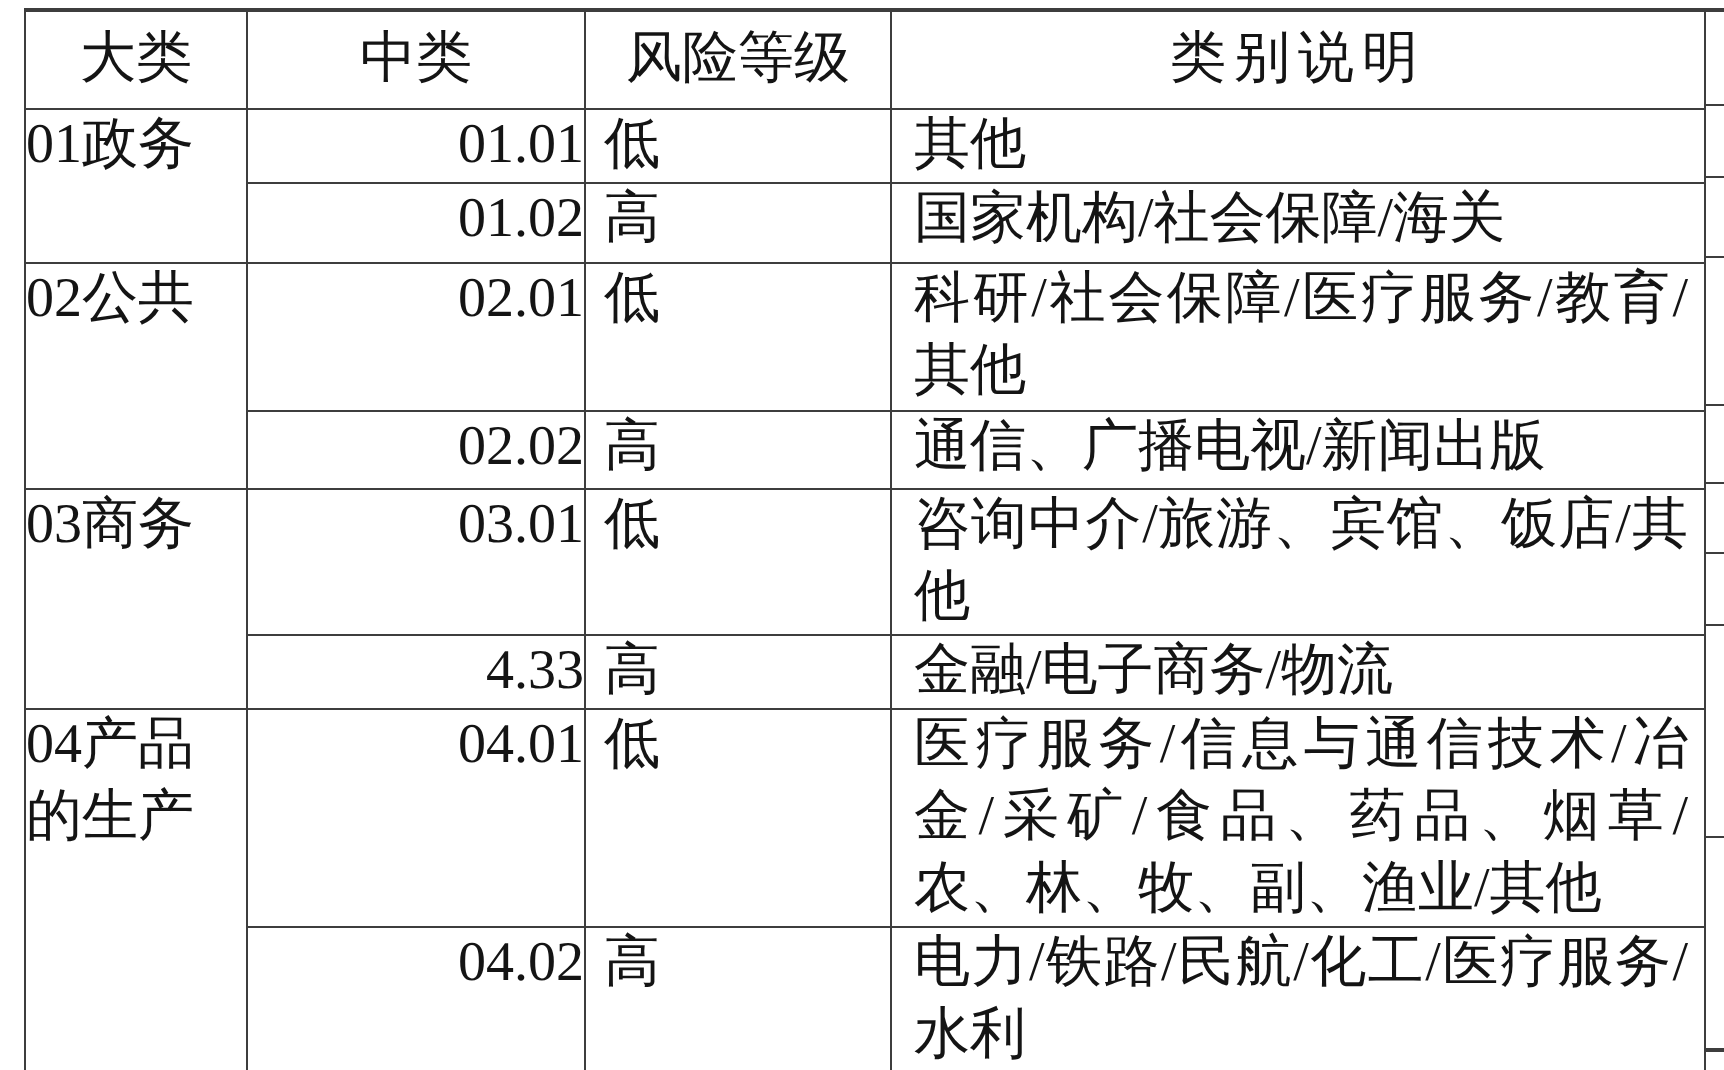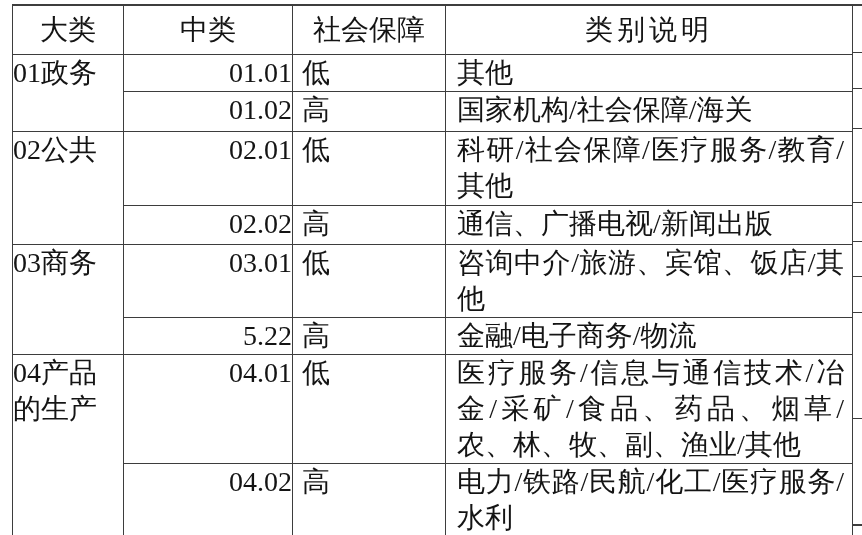--- a/index.html
+++ b/index.html
@@ -63,21 +63,21 @@
     <colgroup>
       <col class="c-major">
         <col class="c-mid">
         <col class="c-risk">
         <col class="c-desc">
     </colgroup>
     <tbody>
         <tr>
       <th>大类</th>
       <th>中类</th>
-      <th>社会保障</th>
+      <th>风险等级</th>
       <th class="h-desc">类别说明</th>
     </tr>
 
     <tr class="rh36">
       <td class="major" rowspan="2">01政务</td>
       <td class="mid">01.01</td>
       <td class="risk">低</td>
       <td class="desc">其他</td>
     </tr>
     <tr class="rh40">
@@ -98,21 +98,21 @@
       <td class="desc">通信、广播电视/新闻出版</td>
     </tr>
 
     <tr class="rh35">
       <td class="major" rowspan="2">03商务</td>
       <td class="mid">03.01</td>
       <td class="risk">低</td>
       <td class="desc">咨询中介/旅游、宾馆、饭店/其他</td>
     </tr>
     <tr class="rh36">
-      <td class="mid">5.22</td>
+      <td class="mid">4.33</td>
       <td class="risk">高</td>
       <td class="desc">金融/电子商务/物流</td>
     </tr>
 
     <tr class="rh106">
       <td class="major" rowspan="2">04产品的生产</td>
       <td class="mid">04.01</td>
       <td class="risk">低</td>
       <td class="desc">医疗服务/信息与通信技术/冶金/采矿/食品、药品、烟草/农、林、牧、副、渔业/其他</td>
     </tr>

